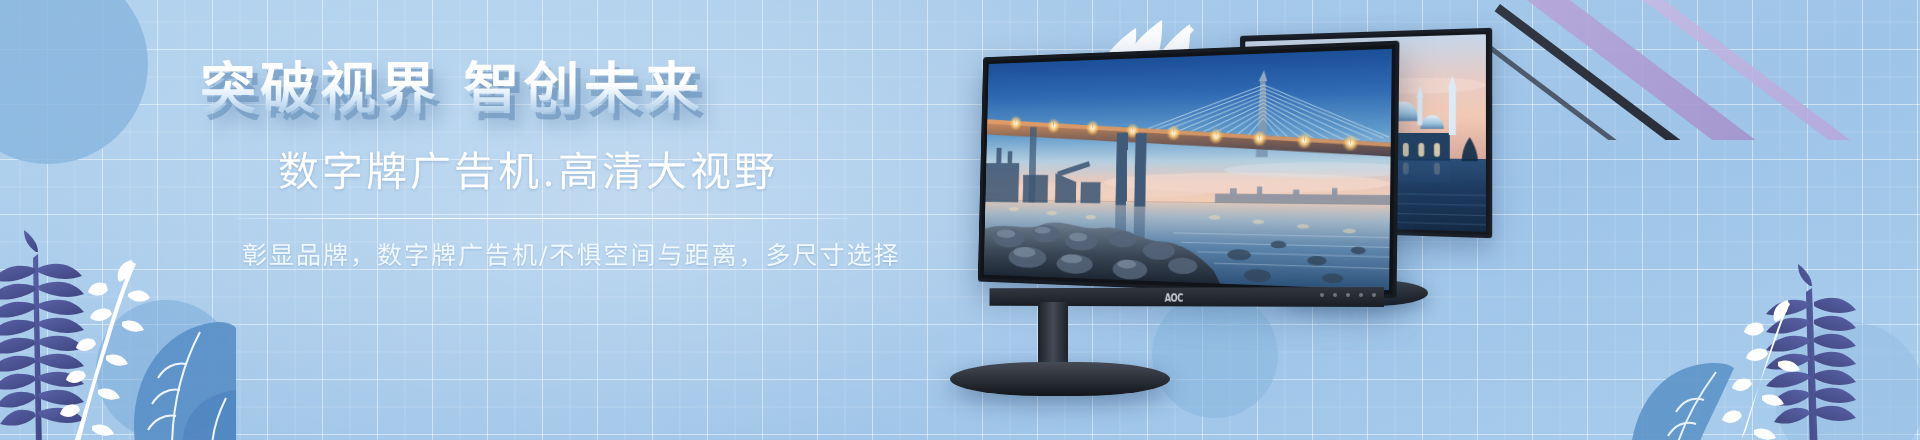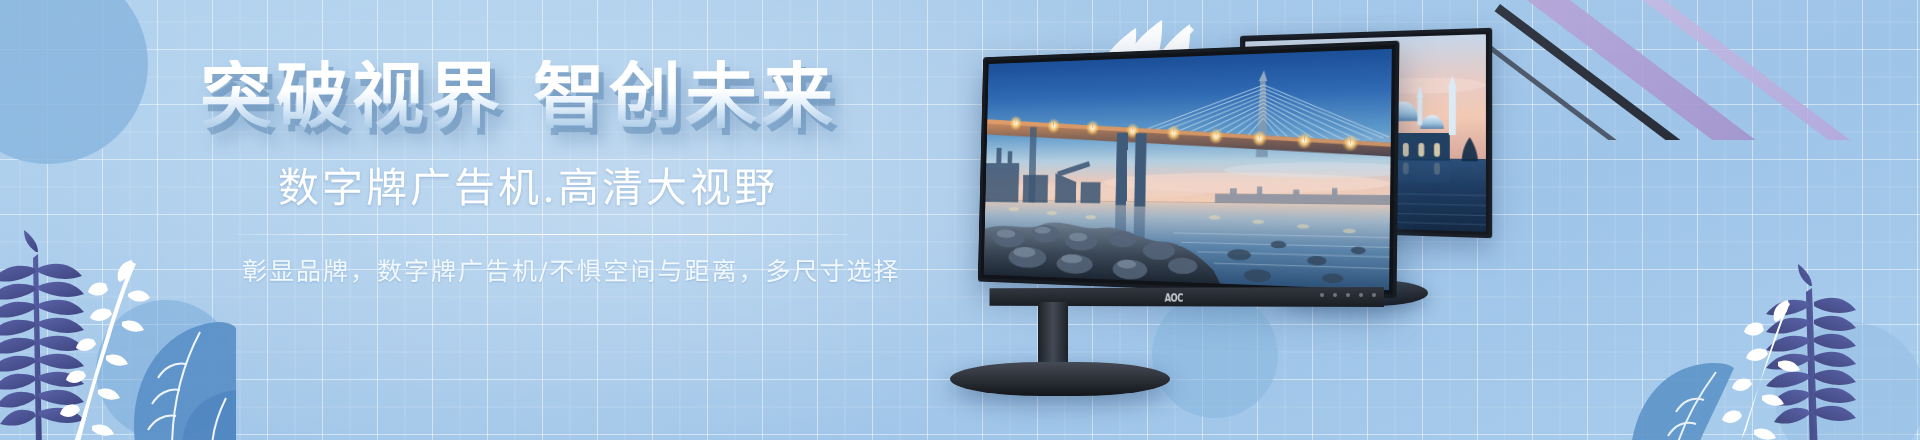--- a/index.html
+++ b/index.html
@@ -59,21 +59,21 @@
   .rb3{width:540px;height:9px;background:linear-gradient(90deg,#2b2f3a,#171a21);
        top:4px;left:10px;transform:rotate(37deg);opacity:.95;}
   .rb4{width:520px;height:5px;background:#3a3f4c;
        top:34px;left:-14px;transform:rotate(37deg);opacity:.8;}
 
   
   .text-block{position:absolute;left:200px;top:60px;width:720px;}
   .headline{
     font-family:"DejaVu Serif","Liberation Serif",serif;
     font-weight:700;
-    font-size:72px;
+    font-size:56px;
     line-height:1.0;
     letter-spacing:4px;
     white-space:nowrap;
     background:linear-gradient(180deg,#ffffff 0%,#ffffff 42%,#e6f1fb 60%,#b9d4ec 88%,#a8c9e6 100%);
     -webkit-background-clip:text;background-clip:text;
     color:transparent;
     -webkit-text-fill-color:transparent;
     filter:drop-shadow(5px 7px 0 rgba(96,138,180,.55)) drop-shadow(9px 11px 8px rgba(80,120,165,.35));
     margin:0;
   }

